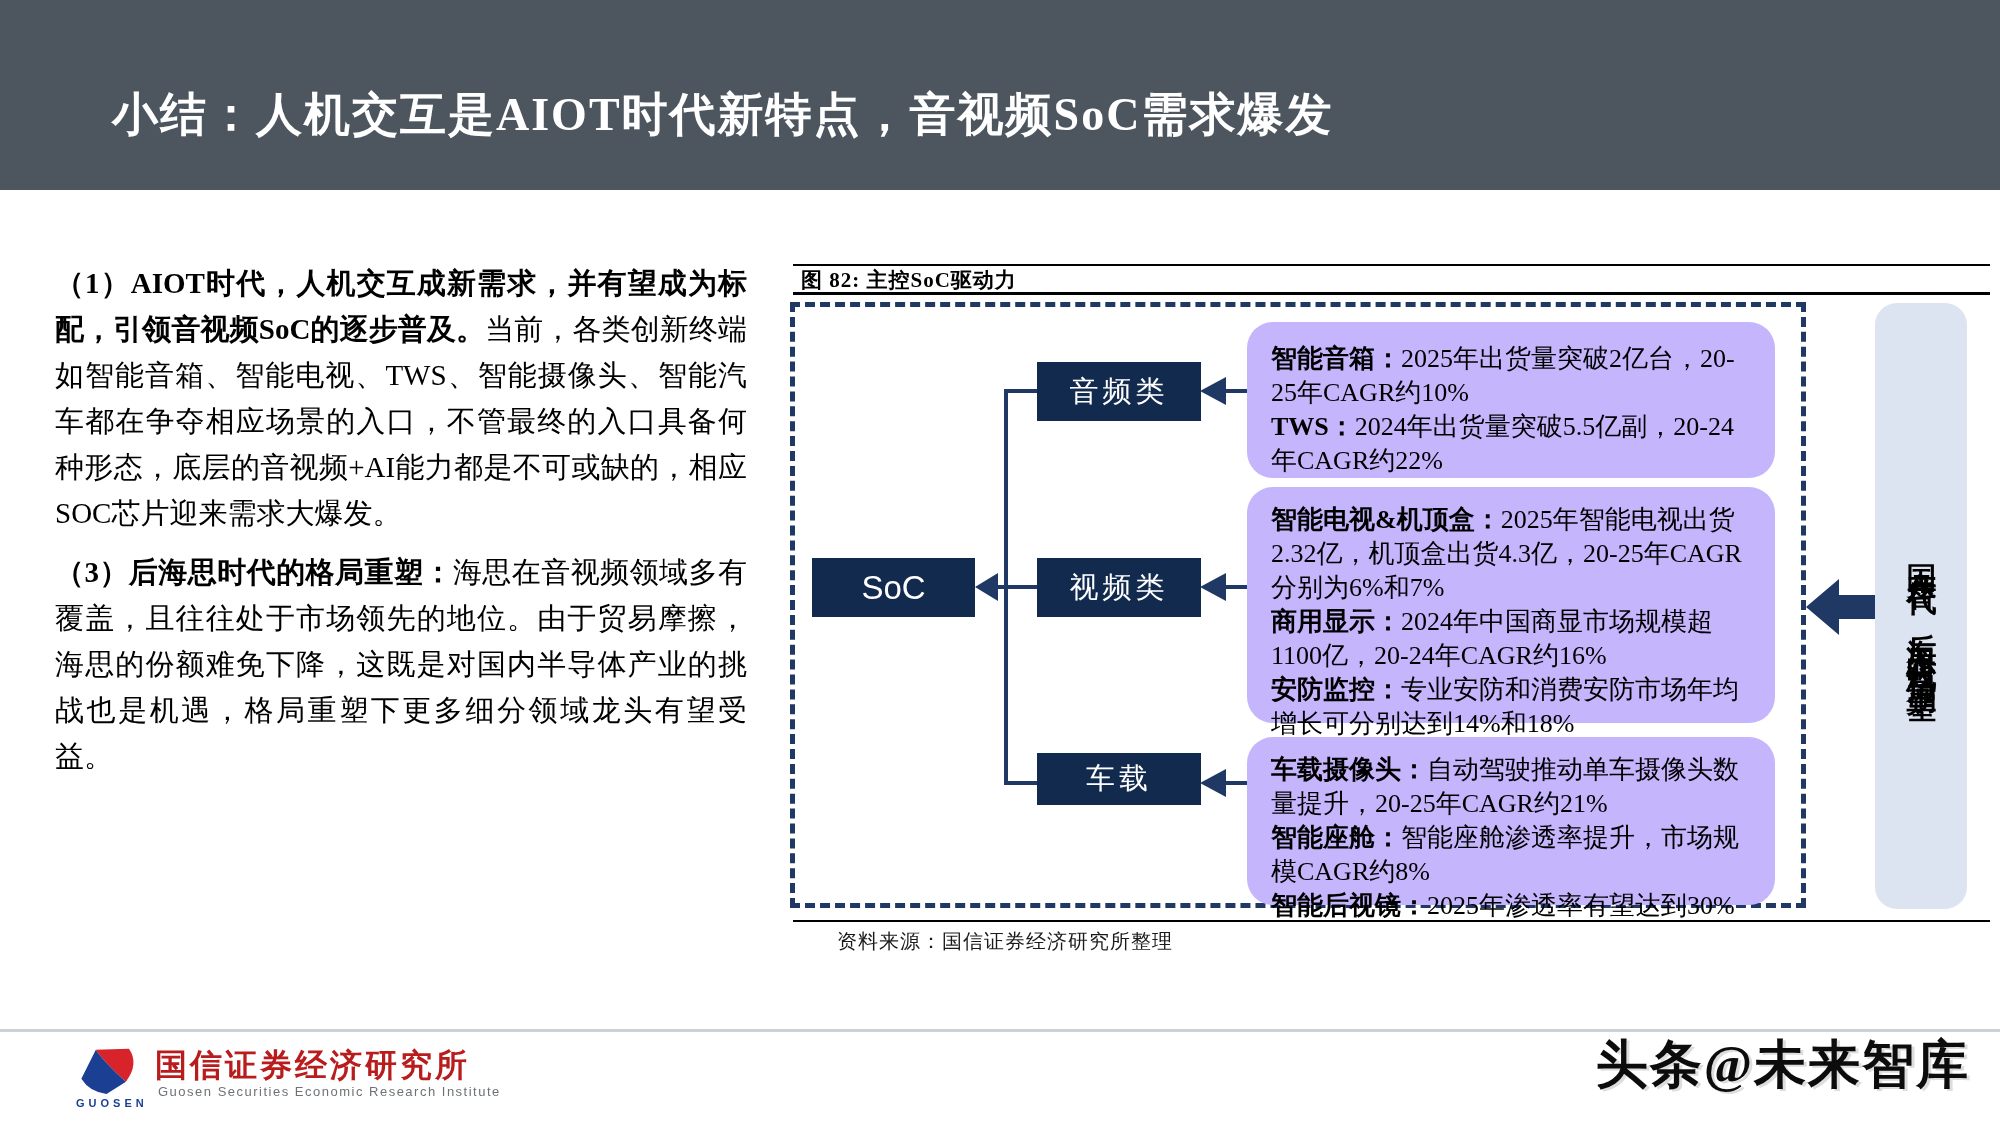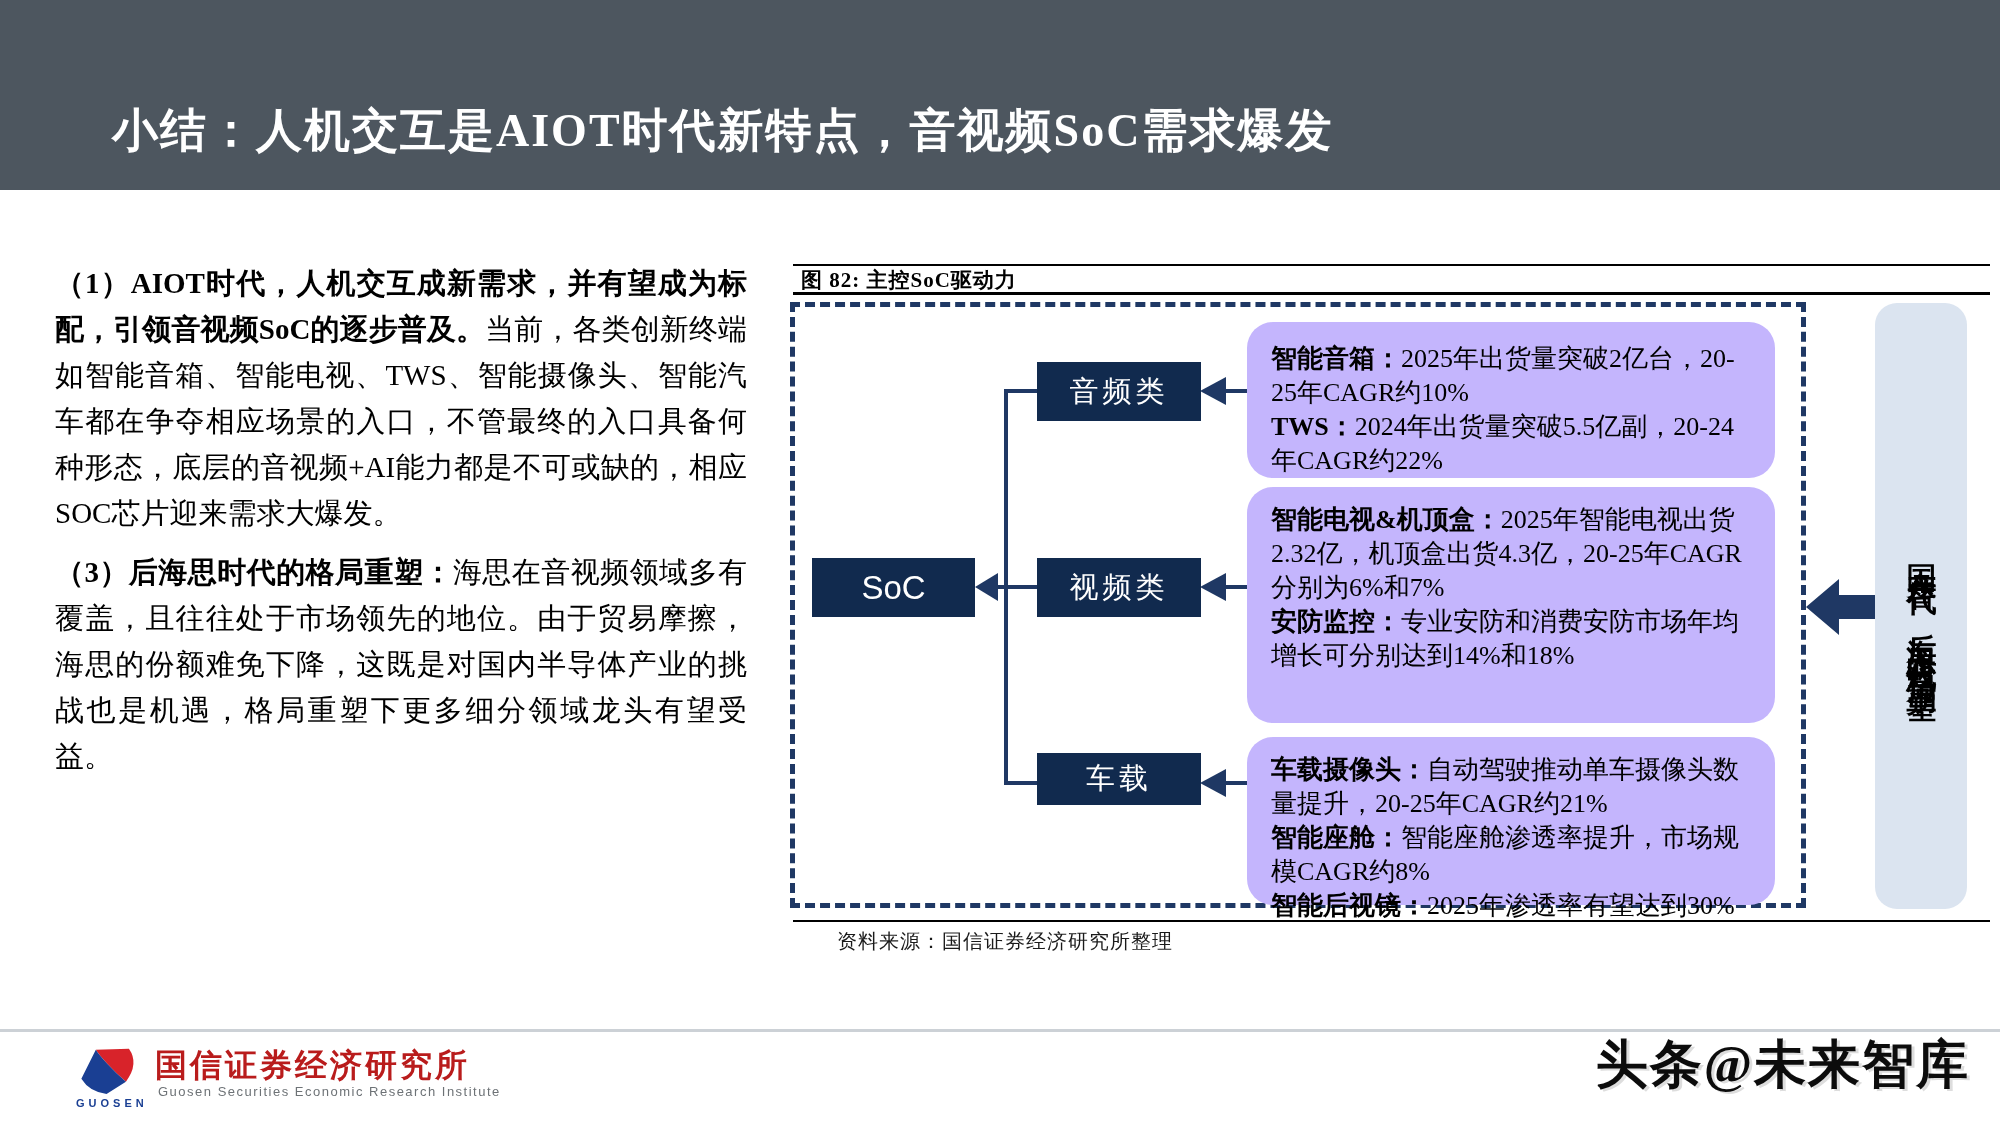--- a/index.html
+++ b/index.html
@@ -9,21 +9,21 @@
     background:#ffffff; overflow:hidden;
     font-family:"Liberation Serif", serif; color:#000;
   }
 
   
   .banner {
     position:absolute; left:0; top:0; width:2000px; height:190px;
     background:#4d565f;
   }
   .banner h1 {
-    position:absolute; left:112px; top:100px;
+    position:absolute; left:112px; top:84px;
     font-size:46px; font-weight:700; color:#ffffff;
     letter-spacing:2px; white-space:nowrap;
   }
 
   
   .left-col {
     position:absolute; left:55px; top:260px; width:692px;
     font-size:29px; line-height:46px; text-align:justify;
   }
   .left-col p { margin-bottom:13px; }
@@ -159,20 +159,21 @@
     <div class="node cat cat-vehicle">
       <span>车载</span>
     </div>
 
     <div class="desc desc-audio">
       <div><b>智能音箱：</b><span>2025年出货量突破2亿台，20-25年CAGR约10%</span></div>
       <div><b>TWS：</b><span>2024年出货量突破5.5亿副，20-24年CAGR约22%</span></div>
     </div>
     <div class="desc desc-video">
       <div><b>智能电视&amp;机顶盒：</b><span>2025年智能电视出货2.32亿，机顶盒出货4.3亿，20-25年CAGR分别为6%和7%</span></div>
+      <div><b>商用显示：</b><span>2024年中国商显市场规模超1100亿，20-24年CAGR约16%</span></div>
       <div><b>安防监控：</b><span>专业安防和消费安防市场年均增长可分别达到14%和18%</span></div>
     </div>
     <div class="desc desc-vehicle">
       <div><b>车载摄像头：</b><span>自动驾驶推动单车摄像头数量提升，20-25年CAGR约21%</span></div>
       <div><b>智能座舱：</b><span>智能座舱渗透率提升，市场规模CAGR约8%</span></div>
       <div><b>智能后视镜：</b><span>2025年渗透率有望达到30%</span></div>
     </div>
 
     <div class="side-label">
       <span>国产替代+后海思时代格局重塑</span>

